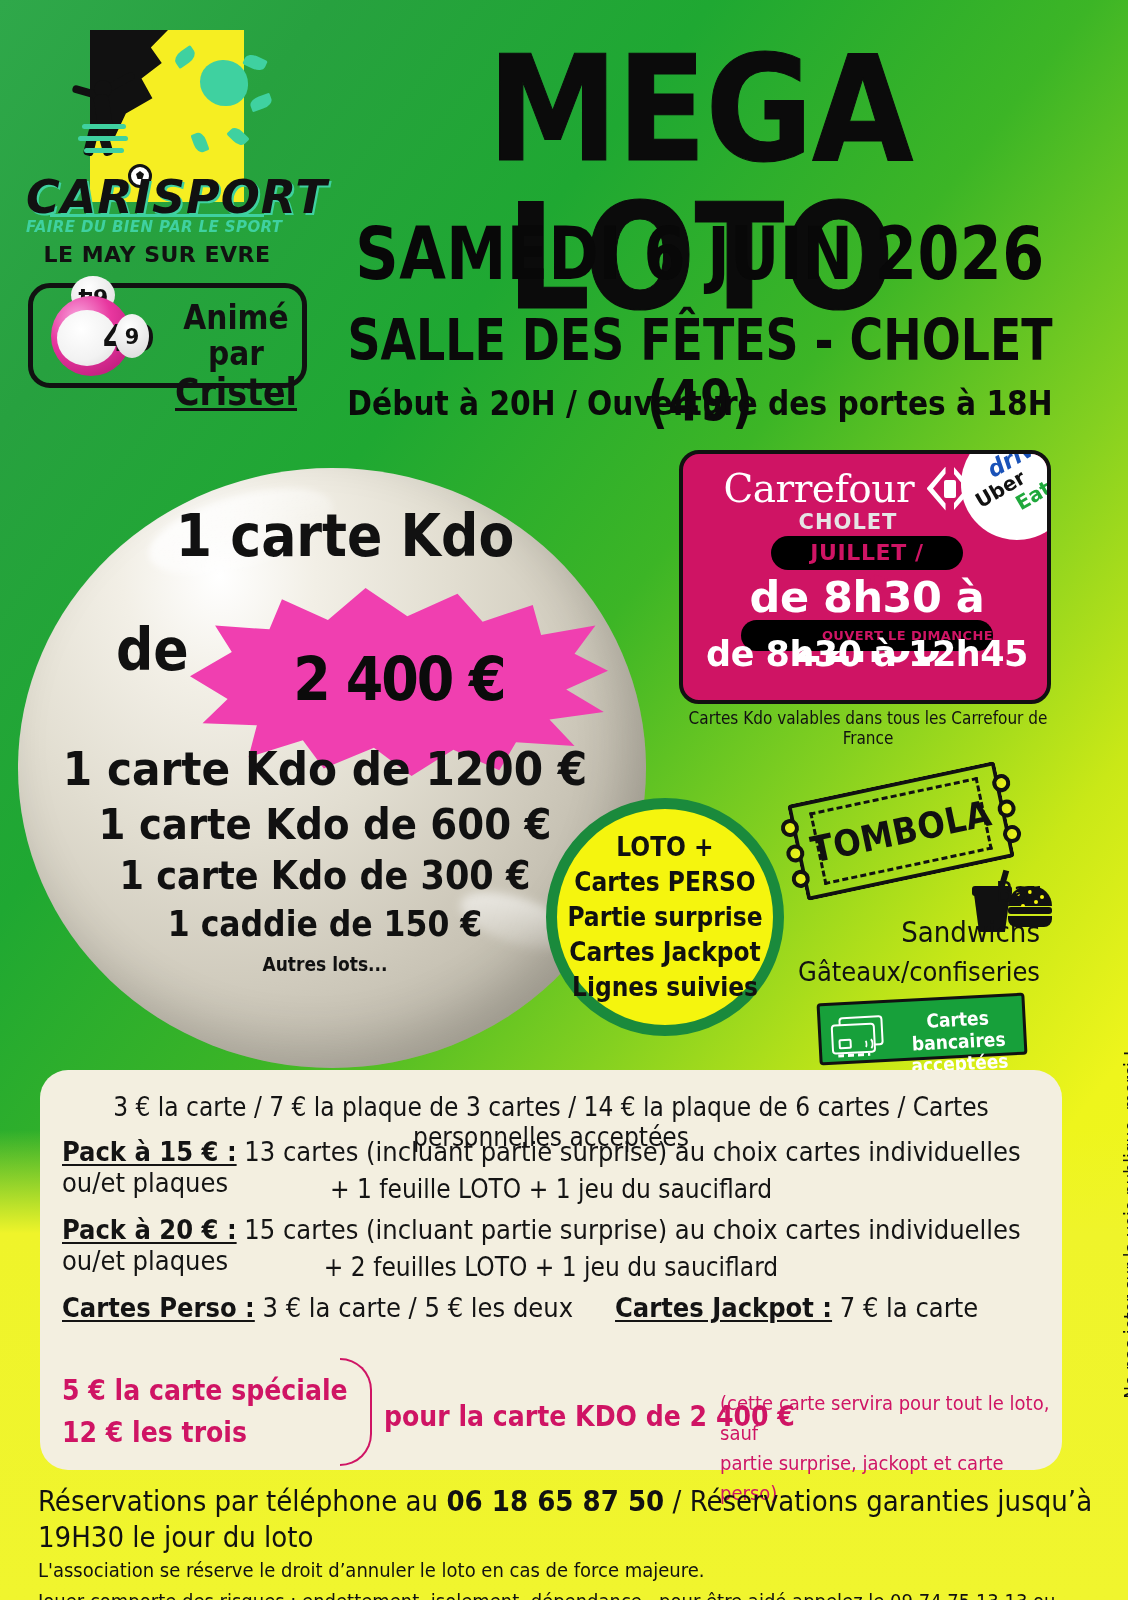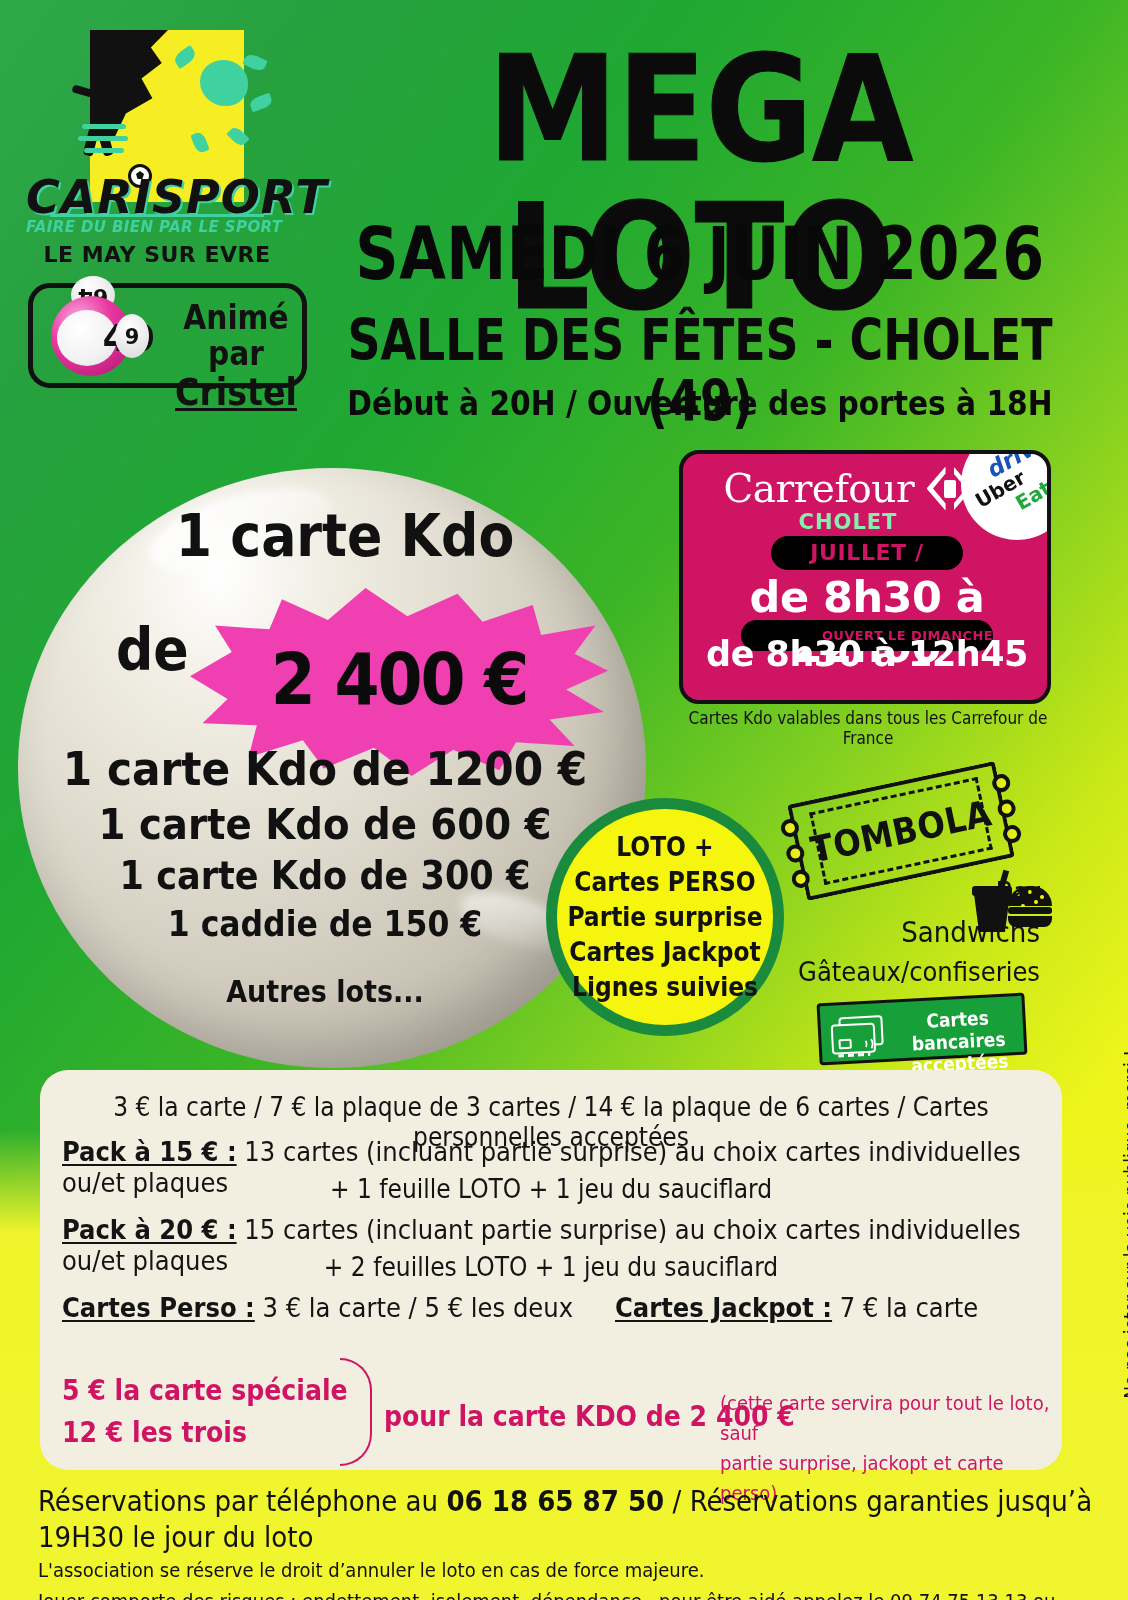--- a/index.html
+++ b/index.html
@@ -178,21 +178,21 @@
     position:relative; width: 46px; height: 44px;
   }
   .cf-mark .cf-l, .cf-mark .cf-r {
     position:absolute; top:0; width:19px; height:44px; background:#fff;
   }
   .cf-mark .cf-l { left:0; clip-path: polygon(100% 0, 100% 16%, 34% 50%, 100% 84%, 100% 100%, 0 50%); }
   .cf-mark .cf-r { right:0; clip-path: polygon(0 0, 0 16%, 66% 50%, 0 84%, 0 100%, 100% 50%); }
   .cf-mark .cf-c { position:absolute; left:17px; top:13px; width:12px; height:18px; background:#fff; border-radius:2px;}
   .cf-city {
     position:absolute; left:0; top: 56px; width: 330px; text-align:center;
-    font-family:"DejaVu Sans", sans-serif; font-weight:bold; font-size: 21px; color:#86efac; letter-spacing:1px;
+    font-family:"DejaVu Sans", sans-serif; font-weight:bold; font-size: 21px; color:#e5e5e5; letter-spacing:1px;
   }
   .cf-pill {
     position:absolute; background:#000000; border-radius: 30px;
     font-family:"DejaVu Sans", sans-serif; font-weight:bold; color:#cf1464;
     text-align:center;
   }
   .cf-pill-1 { left: 88px; top: 82px; width: 192px; height: 34px; font-size: 22px; line-height: 34px; letter-spacing:0.6px;}
   .cf-hours-1 {
     position:absolute; left: 0; top: 118px; width: 368px; text-align:center;
     font-family:"DejaVu Sans", sans-serif; font-weight:bold; font-size: 43px; color:#fff; letter-spacing:-0.5px;
@@ -265,35 +265,35 @@
       52% 15%, 64% 3%, 70% 18%, 82% 9%, 84% 25%, 97% 20%, 92% 35%,
       100% 44%, 90% 54%, 99% 66%, 86% 70%, 92% 84%, 78% 82%, 74% 97%,
       63% 86%, 53% 100%, 44% 85%, 32% 96%, 27% 81%, 14% 90%, 16% 73%,
       3% 72%, 9% 59%);
     z-index: 4;
   }
   .prize-amount {
     position:absolute; left: 190px; top: 604px; width: 418px;
     text-align:center; z-index: 7;
     font-family:"DejaVu Sans Condensed","Liberation Sans Narrow","Liberation Sans", sans-serif;
-    font-weight:bold; font-size: 72px; line-height: 150px; color:#0b0b0b;
+    font-weight:bold; font-size: 60px; line-height: 150px; color:#0b0b0b;
     letter-spacing: -2px;
   }
   .prize-list { position:absolute; left: 40px; top: 740px; width: 570px; z-index: 5; }
   .prize-list li {
     list-style:none; text-align:center; color:#111;
     font-family:"DejaVu Sans Condensed","Liberation Sans Narrow","Liberation Sans", sans-serif;
     font-weight:bold;
   }
   .pl-0 { font-size: 47px; line-height: 57px; }
   .pl-1 { font-size: 43px; line-height: 54px; }
   .pl-2 { font-size: 39px; line-height: 50px; }
   .pl-3 { font-size: 35px; line-height: 46px; }
   .pl-4 { font-size: 30px; line-height: 40px; }
-  .pl-5 { font-size: 30px; line-height: 34px; font-weight: normal; margin-top: 28px; }
+  .pl-5 { font-size: 19px; line-height: 34px; font-weight: normal; }
 
   
   .loto-circle {
     position:absolute; left: 546px; top: 798px; width: 238px; height: 238px;
     border-radius: 50%; background:#f5f50e; border: 11px solid #1a8a3c;
     display:flex; flex-direction:column; align-items:center; justify-content:center;
     z-index: 8;
   }
   .loto-circle div {
     font-family:"DejaVu Sans Condensed","Liberation Sans Narrow","Liberation Sans", sans-serif;

